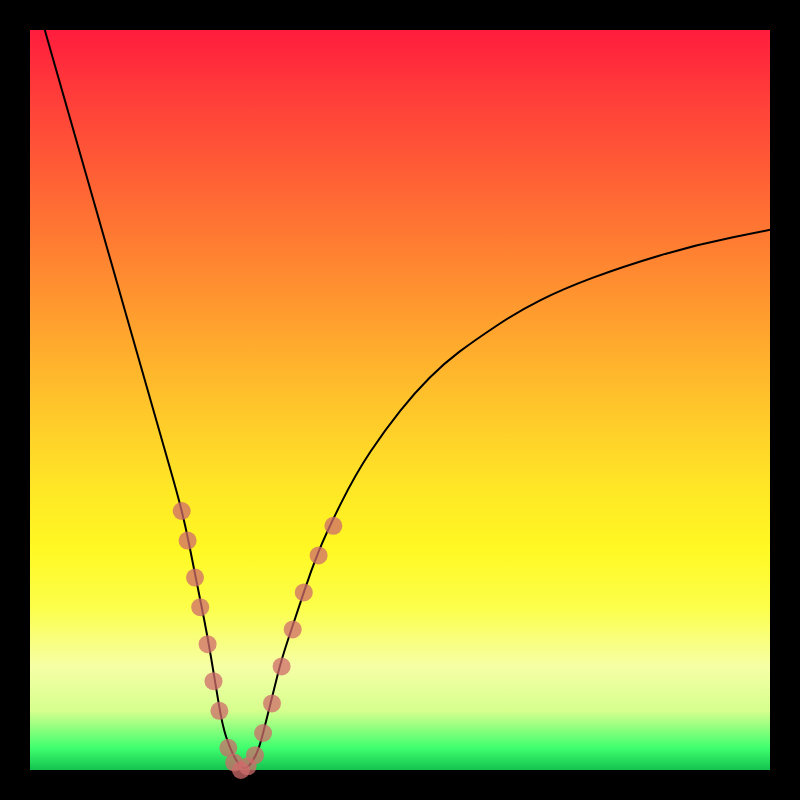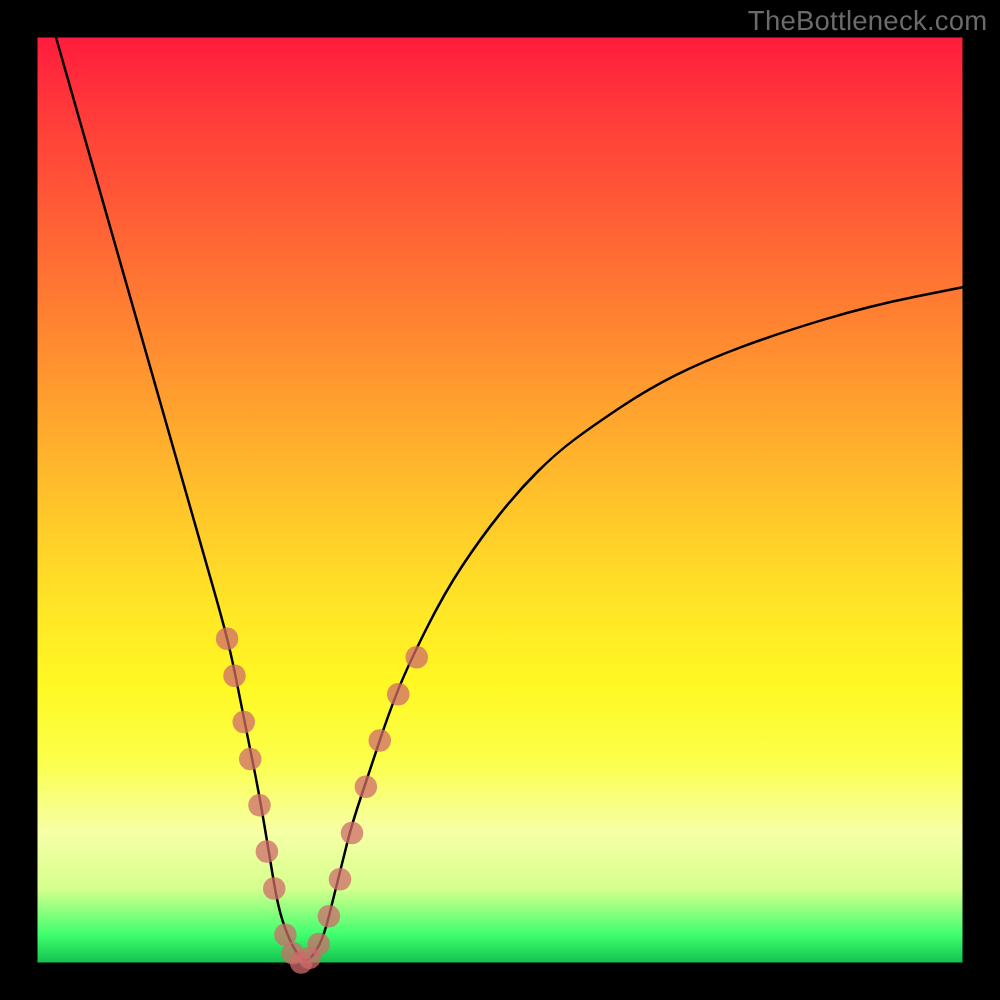--- a/index.html
+++ b/index.html
@@ -84,14 +84,13 @@
           <circle cx="233.1" cy="703.0" r="9" fill="#cf6b6b" stroke="#a84f4f" stroke-width="0" fill-opacity="0.75"></circle>
           <circle cx="242.0" cy="673.4" r="9" fill="#cf6b6b" stroke="#a84f4f" stroke-width="0" fill-opacity="0.75"></circle>
           <circle cx="251.6" cy="636.4" r="9" fill="#cf6b6b" stroke="#a84f4f" stroke-width="0" fill-opacity="0.75"></circle>
           <circle cx="262.7" cy="599.4" r="9" fill="#cf6b6b" stroke="#a84f4f" stroke-width="0" fill-opacity="0.75"></circle>
           <circle cx="273.8" cy="562.4" r="9" fill="#cf6b6b" stroke="#a84f4f" stroke-width="0" fill-opacity="0.75"></circle>
           <circle cx="288.6" cy="525.4" r="9" fill="#cf6b6b" stroke="#a84f4f" stroke-width="0" fill-opacity="0.75"></circle>
           <circle cx="303.4" cy="495.8" r="9" fill="#cf6b6b" stroke="#a84f4f" stroke-width="0" fill-opacity="0.75"></circle>
         </g>
     </svg>
   </div>
-  <div class="watermark">TheBottleneck.com</div>
 </div>
 
 </body></html>

